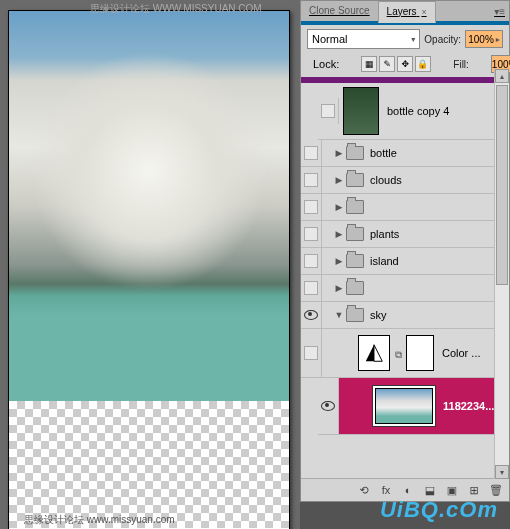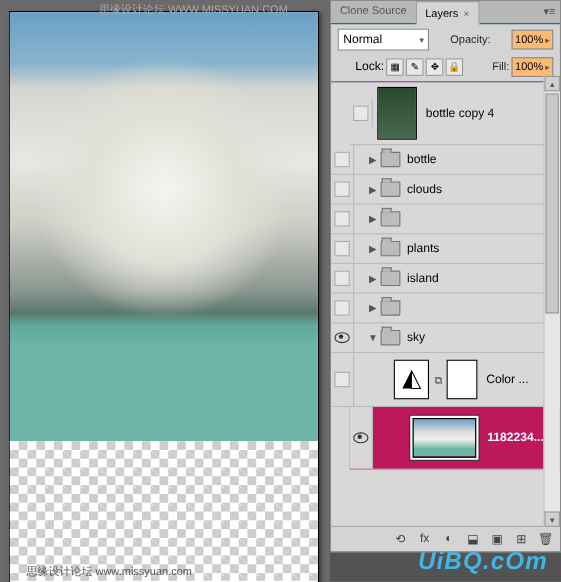--- a/index.html
+++ b/index.html
@@ -97,21 +97,22 @@
     background: #d4d4d4;
     border: 1px solid #888;
     display: flex;
     flex-direction: column;
   }
   .panel-tabs {
     height: 20px;
     background: #b8b8b8;
     display: flex;
     align-items: center;
-    border-bottom: 1px solid #0369a1;
+    border-bottom: 4px solid #0369a1;
+    text-decoration: underline;
   }
   .tab {
     padding: 3px 8px;
     font-size: 10px;
     color: #555;
     height: 14px;
     line-height: 14px;
   }
   .tab.active {
     background: #d4d4d4;
@@ -128,21 +129,21 @@
   .panel-menu {
     margin-left: auto;
     margin-right: 4px;
     font-size: 10px;
     color: #555;
   }
   .blend-row {
     display: flex;
     align-items: center;
     padding: 4px 6px;
-    gap: 19px;
+    gap: 4px;
   }
   .blend-select {
     flex: 1;
     height: 18px;
     background: #fff;
     border: 1px solid #888;
     display: flex;
     align-items: center;
     padding: 0 4px;
     justify-content: space-between;
@@ -162,23 +163,23 @@
     font-size: 10px;
   }
   .arrow {
     font-size: 8px;
     color: #555;
     margin-left: 2px;
   }
   .lock-row {
     display: flex;
     align-items: center;
-    padding: 2px 6px 4px 22px;
-    gap: 2px;
-    border-bottom: 1px solid #701a75;
+    padding: 2px 6px 4px 12px;
+    gap: 22px;
+    border-bottom: 6px solid #701a75;
   }
   .lock-icons {
     display: flex;
     gap: 2px;
   }
   .lock-ico {
     width: 14px;
     height: 14px;
     border: 1px solid #999;
     background: #e8e8e8;

